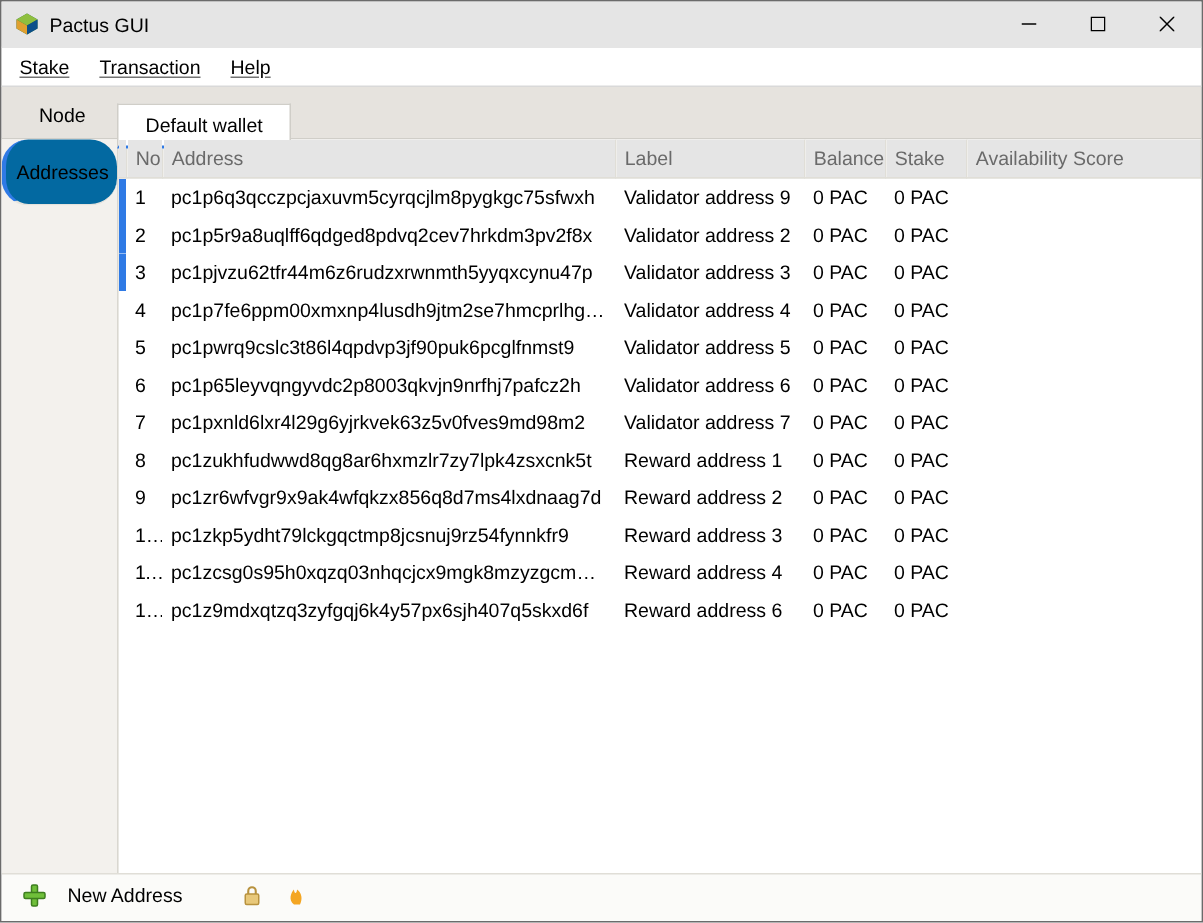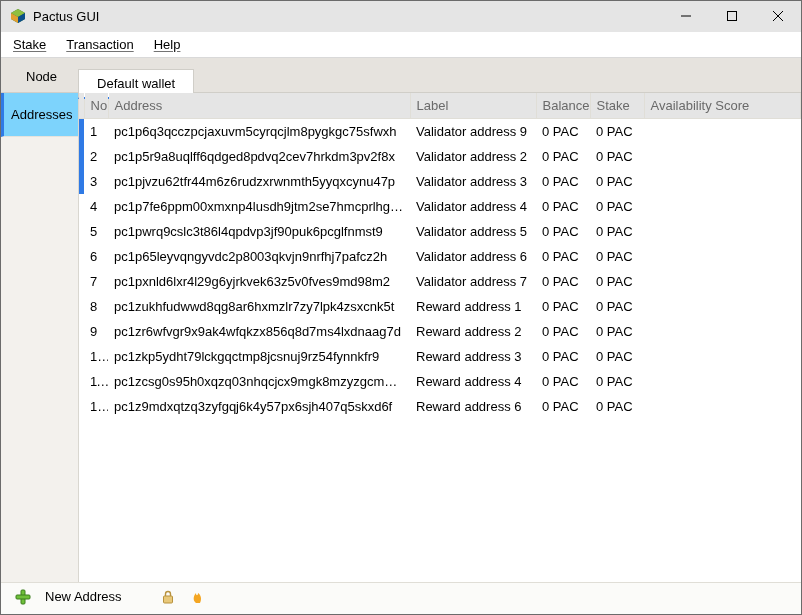--- a/index.html
+++ b/index.html
@@ -71,23 +71,24 @@
   .side {
     width: 78px;
     background: #f3f1ed;
     border-right: 1px solid #d9d7d0;
   }
   .sidetab {
     padding: 14px 10px;
     border-bottom: 1px solid #e5e3dd;
   }
   .sidetab.active {
-    background: #7dd3fc;
+    background: #0369a1;
     border-left: 3px solid #2f7ae5;
     padding-left: 7px;
+    border-radius: 18px;
   }
   .main { flex:1; display:flex; flex-direction:column; }
   .grid {
     flex: 1;
     overflow: auto;
   }
   table {
     border-collapse: collapse;
     width: 100%;
     table-layout: fixed;

